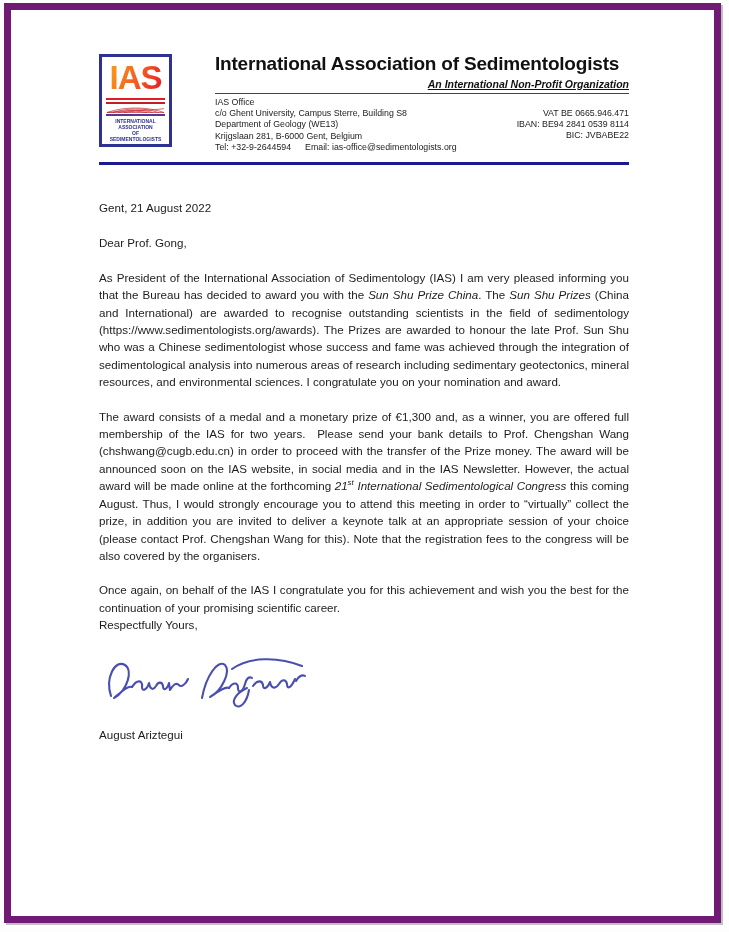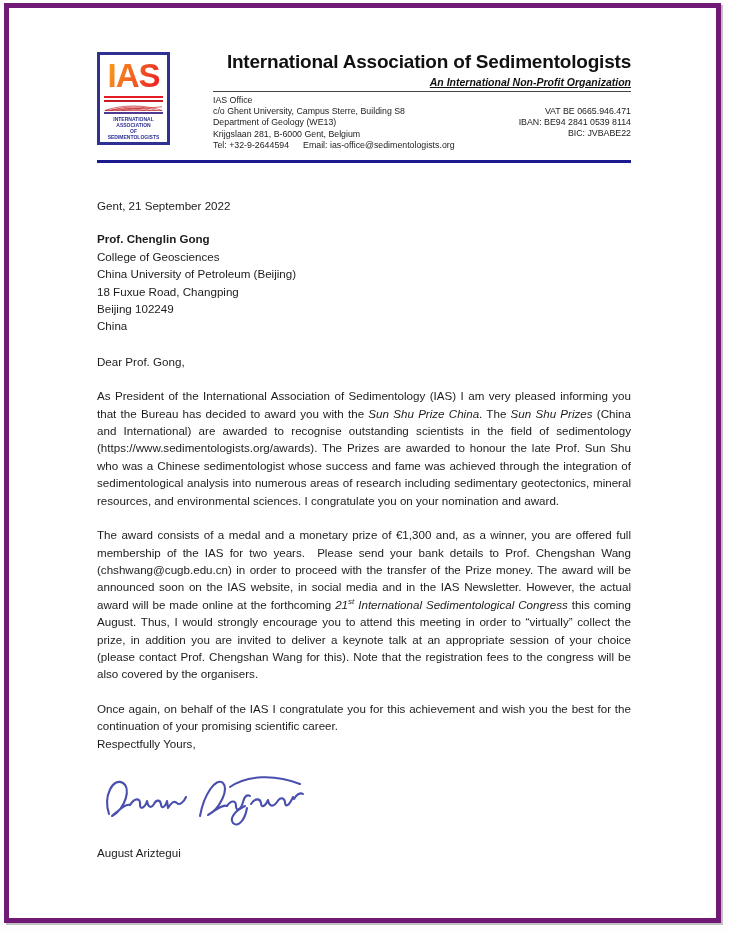--- a/index.html
+++ b/index.html
@@ -1,21 +1,21 @@
 <!DOCTYPE html>
 <html><head>
 <meta charset="utf-8">
 <style>
   * { margin: 0; padding: 0; box-sizing: border-box; }
   html, body { background: #fdfdfd; font-family: "Liberation Sans", sans-serif; }
   .canvas { position: relative; width: 729px; height: 932px; background: #fdfdfd; }
 
   .page {
     position: absolute; left: 4px; top: 3px; width: 717px; height: 920px;
-    background: #ffffff; border: 5px solid #701a75;
+    background: #ffffff; border: 7px solid #701a75;
     box-shadow: 2px 2px 0 rgba(120,120,120,.45);
     padding: 42px 85px 0 88px;
     overflow: hidden;
     color: #1c1c1c;
   }
 
   
   .letterhead { display: flex; align-items: flex-start; }
   .logo {
     flex: 0 0 auto; width: 73px; height: 93px;
@@ -36,21 +36,21 @@
   .s2 { height: 3px; background: #c41e25; margin-top: 2px; }
   .wave { width: 100%; height: 13px; margin-top: 2px; display: block; }
   .s3 { height: 4px; background: #4f3a93; margin-top: 1px; }
   .logo-caption {
     margin-top: 2px; text-align: center; color: #2e3192;
     font-size: 5px; line-height: 6px; font-weight: bold; letter-spacing: 0;
   }
 
   .head-right { flex: 1 1 auto; margin-left: 43px; }
   .org-title {
-    font-size: 19px; font-weight: bold; color: #111; text-align: right;
+    font-size: 19px; font-weight: bold; color: #111; text-align: left;
     letter-spacing: -0.2px; line-height: 24px;
   }
   .org-subtitle {
     text-align: right; font-style: italic; font-weight: bold;
     font-size: 10.5px; margin-top: 2px; color: #111; text-decoration: underline;
   }
   .subtitle-rule { border-top: 1px solid #444; margin-top: 3px; }
 
   .office-row { display: flex; justify-content: space-between; margin-top: 3px; gap: 31px; }
   .office-left { font-size: 8.8px; line-height: 11.2px; color: #222; }
@@ -119,30 +119,22 @@
             <div>IBAN: BE94 2841 0539 8114</div>
             <div>BIC: JVBABE22</div>
           </div>
         </div>
       </div>
     </header>
 
     <div class="divider"></div>
 
     <main class="body-text">
-      <div class="date-line">Gent, 21 September 2022</div>
+      <div class="date-line">Gent, 21 August 2022</div>
 
-      <div class="recipient">
-        <div class="bold">Prof. Chenglin Gong</div>
-        <div>College of Geosciences</div>
-        <div>China University of Petroleum (Beijing)</div>
-        <div>18 Fuxue Road, Changping</div>
-        <div>Beijing 102249</div>
-        <div>China</div>
-      </div>
 
       <div class="salutation">Dear Prof. Gong,</div>
 
       <p class="rich"><span>As President of the International Association of Sedimentology (IAS) I am very pleased informing you that the Bureau has decided to award you with the </span><em>Sun Shu Prize China</em><span>. The </span><em>Sun Shu Prizes</em><span> (China and International) are awarded to recognise outstanding scientists in the field of sedimentology (https://www.sedimentologists.org/awards). The Prizes are awarded to honour the late Prof. Sun Shu who was a Chinese sedimentologist whose success and fame was achieved through the integration of sedimentological analysis into numerous areas of research including sedimentary geotectonics, mineral resources, and environmental sciences. I congratulate you on your nomination and award.</span></p>
       <p class="rich"><span>The award consists of a medal and a monetary prize of €1,300 and, as a winner, you are offered full membership of the IAS for two years.&nbsp; Please send your bank details to Prof. Chengshan Wang (chshwang@cugb.edu.cn) in order to proceed with the transfer of the Prize money. The award will be announced soon on the IAS website, in social media and in the IAS Newsletter. However, the actual award will be made online at the forthcoming </span><em>21</em><sup>st</sup><em> International Sedimentological Congress</em><span> this coming August. Thus, I would strongly encourage you to attend this meeting in order to “virtually” collect the prize, in addition you are invited to deliver a keynote talk at an appropriate session of your choice (please contact Prof. Chengshan Wang for this). Note that the registration fees to the congress will be also covered by the organisers.</span></p>
       <p class="rich"><span>Once again, on behalf of the IAS I congratulate you for this achievement and wish you the best for the continuation of your promising scientific career.</span></p>
 
       <div class="closing">Respectfully Yours,</div>
 
       <div class="signature">

